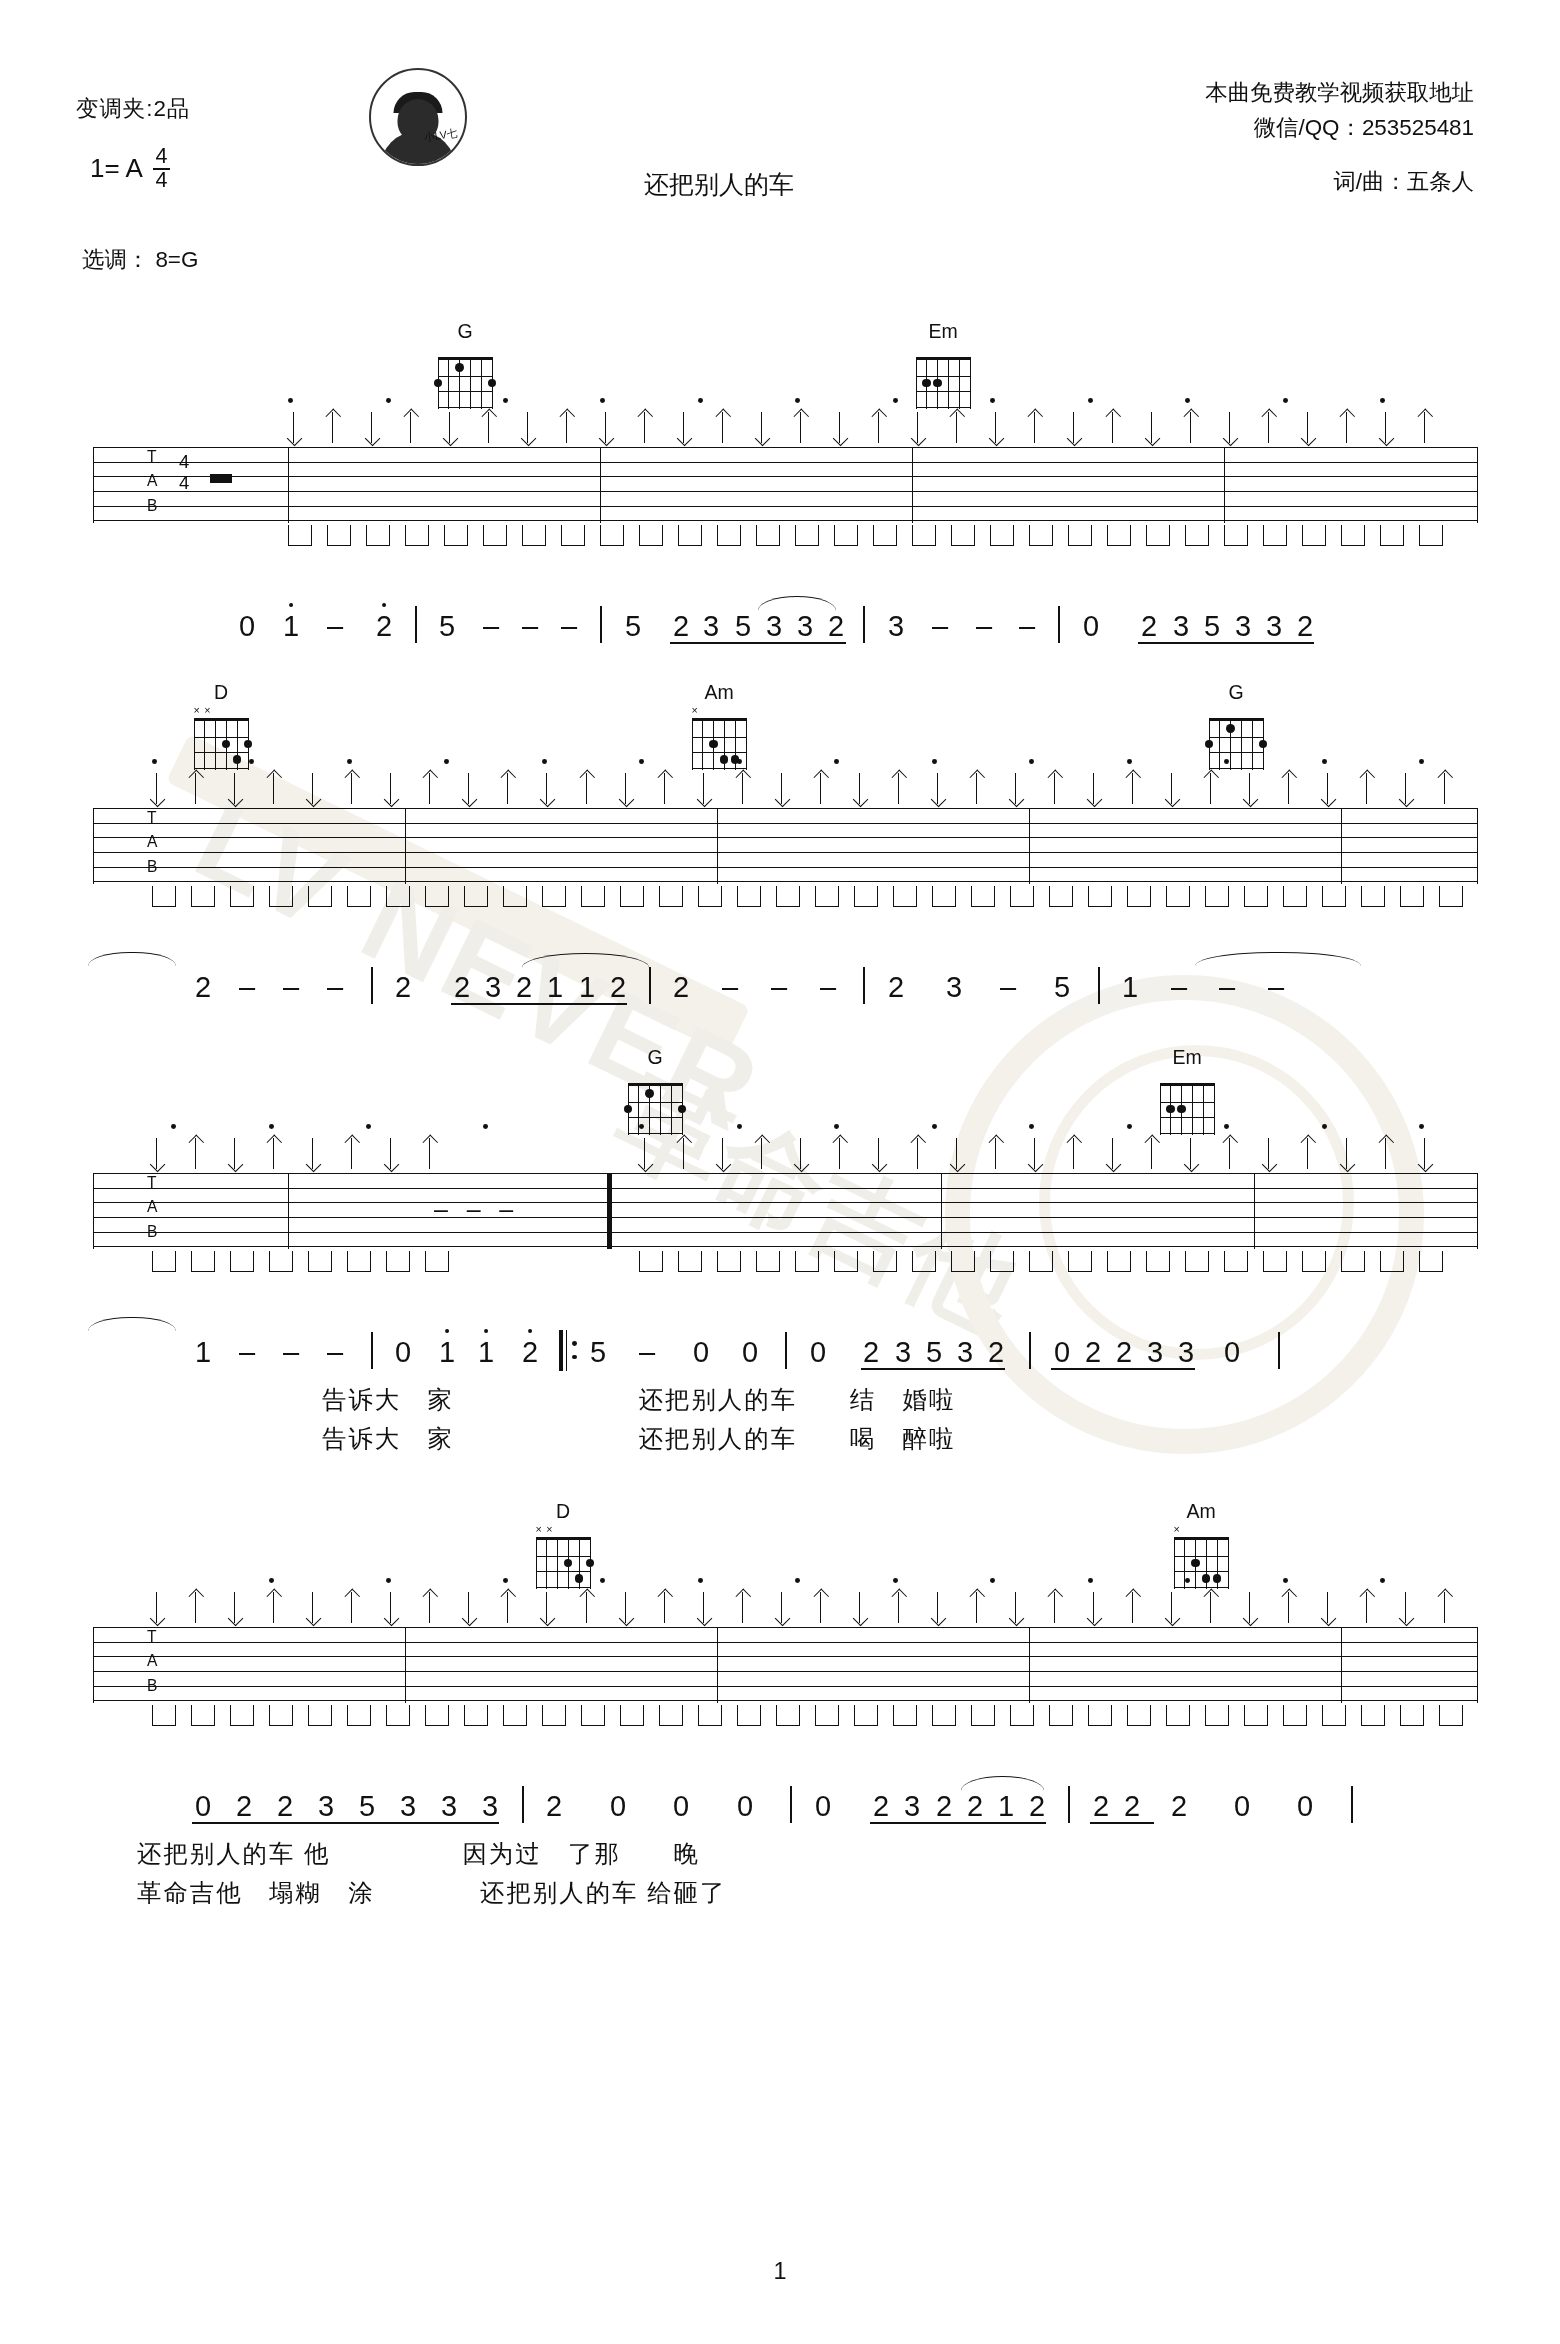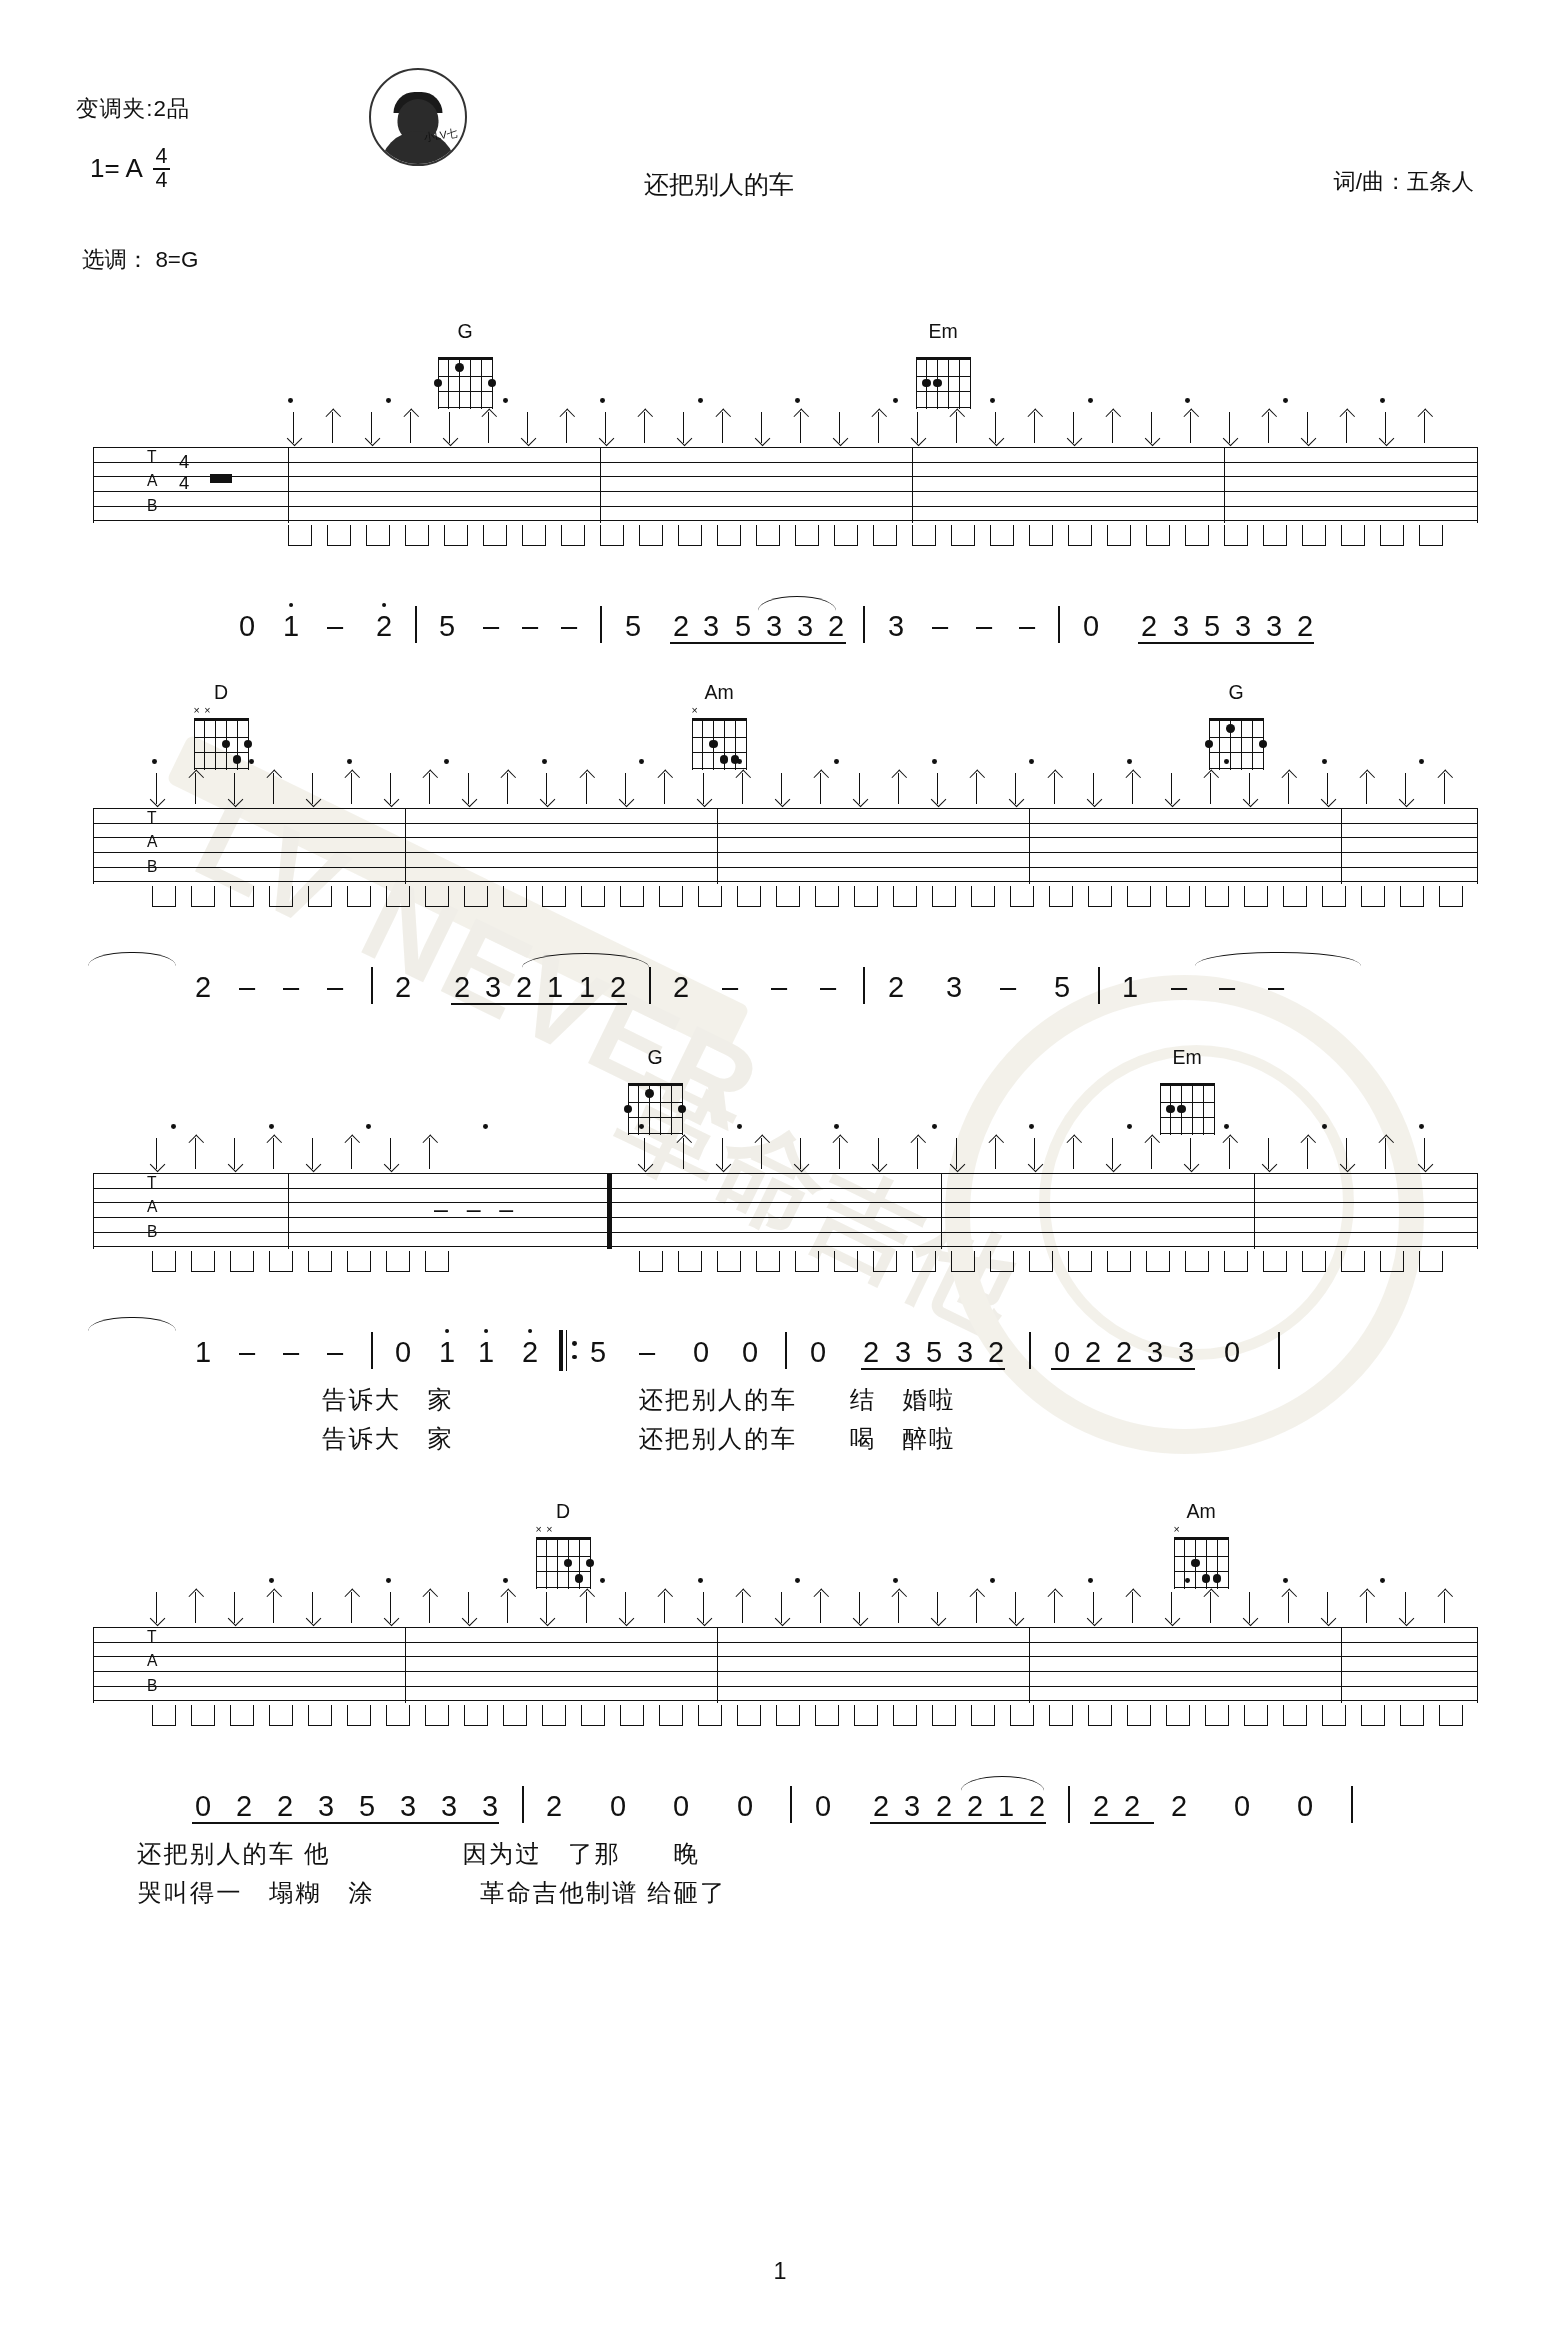--- a/index.html
+++ b/index.html
@@ -97,20 +97,24 @@
 
   <div class="logo">
     <div class="hair"></div>
     <div class="face"></div>
     <div class="body"></div>
     <div class="tag">小LV七</div>
   </div>
 
   <div class="subtitle">还把别人的车</div>
 
+  <div class="addr">
+    <div>本曲免费教学视频获取地址</div>
+    <div>微信/QQ：253525481</div>
+  </div>
   <div class="credit">词/曲：五条人</div>
 
   <div class="wm">
     <div class="neck"></div>
     <div class="txt">LV NEVER</div>
     <div class="txt2">革命吉他</div>
     <div class="ring"></div>
     <div class="ring2"></div>
   </div>
 
@@ -877,18 +881,18 @@
       <div class="n" style="left:1000px;">2</div>
       <div class="n" style="left:1031px;">2</div>
       <div class="n" style="left:1078px;">2</div>
       <div class="beam" style="left:997px;top:32px;width:64px;"></div>
       <div class="n" style="left:1141px;">0</div>
       <div class="n" style="left:1204px;">0</div>
       <div class="barline" style="left:1258px;"></div>
     </div>
 
     <div class="lyric" style="left:137px;top:336px;letter-spacing:2px;">还把别人的车 他　　　　　因为过　了那　　晚</div>
-    <div class="lyric" style="left:137px;top:375px;letter-spacing:2px;">哭叫得一　塌糊　涂　　　　革命吉他制谱 给砸了</div>
+    <div class="lyric" style="left:137px;top:375px;letter-spacing:2px;">革命吉他　塌糊　涂　　　　还把别人的车 给砸了</div>
   </div>
 
   <div class="page-num">1</div>
 </div>
 
 
 </body></html>

